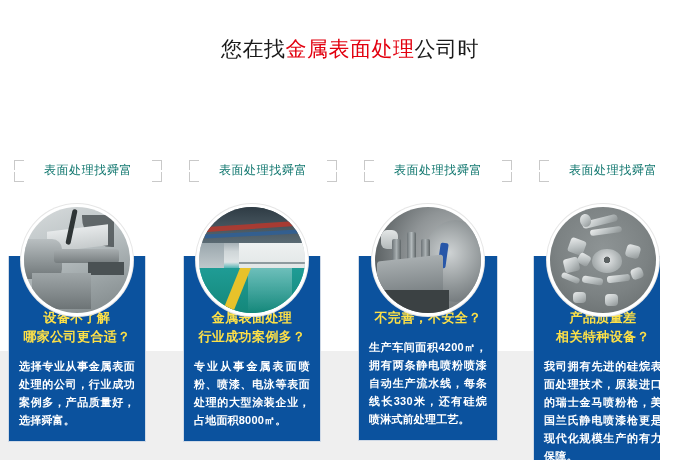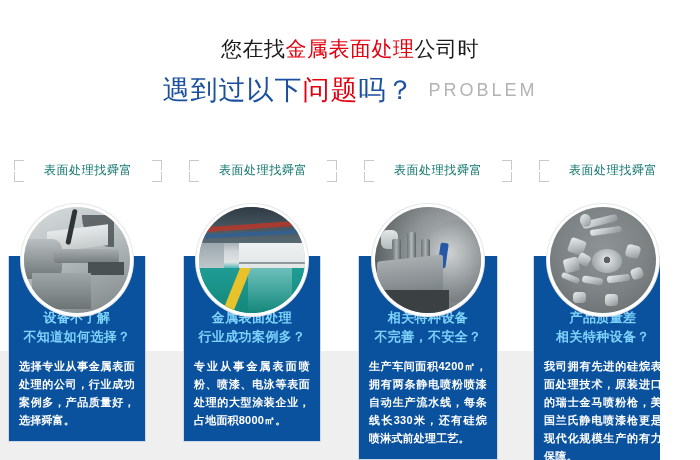--- a/index.html
+++ b/index.html
@@ -114,21 +114,21 @@
     border-top: none;
     box-sizing: border-box;
   }
   .card-3 .panel, .card-4 .panel { width: 140px; }
 
   .panel-inner {
     padding: 52px 10px 12px 10px;
   }
   .panel-head {
     text-align: center;
-    color: #7dd3fc;
+    color: #fde047;
     font-size: 13px;
     font-weight: bold;
     line-height: 19px;
     letter-spacing: 0.4px;
     white-space: nowrap;
   }
   .panel-body {
     margin-top: 11px;
     color: #ffffff;
     font-size: 11px;
@@ -211,36 +211,35 @@
 </style>
 </head>
 <body>
 
 <div id="stage">
 
   <div class="bg-lower"></div>
 
   <div class="heading">
     <div class="title-line1"><span>您在找</span><span class="hl">金属表面处理</span><span>公司时</span></div>
-    <div class="title-line2"><span class="b">遇到过以下</span><span class="r">问题</span><span class="b">吗？</span><span class="title-en">PROBLEM</span></div>
   </div>
 
   <div class="card card-1">
     <div class="label-wrap">
       <span class="corner c-tl"></span>
       <span class="corner c-tr"></span>
       <span class="corner c-bl"></span>
       <span class="corner c-br"></span>
       <span class="label-text">表面处理找舜富</span>
     </div>
     <div class="panel">
       <div class="panel-inner">
         <div class="panel-head">
           <div>设备不了解</div>
-          <div>不知道如何选择？</div>
+          <div>哪家公司更合适？</div>
         </div>
         <div class="panel-body">选择专业从事金属表面处理的公司，行业成功案例多，产品质量好，选择舜富。</div>
       </div>
     </div>
     <div class="photo">
       <div class="photo-img ph1">
         <span class="p-e"></span>
           <span class="p-c"></span>
           <span class="p-f"></span>
         <span class="p-a"></span>
@@ -287,21 +286,20 @@
     <div class="label-wrap">
       <span class="corner c-tl"></span>
       <span class="corner c-tr"></span>
       <span class="corner c-bl"></span>
       <span class="corner c-br"></span>
       <span class="label-text">表面处理找舜富</span>
     </div>
     <div class="panel">
       <div class="panel-inner">
         <div class="panel-head">
-          <div>相关特种设备</div>
           <div>不完善，不安全？</div>
         </div>
         <div class="panel-body">生产车间面积4200㎡，拥有两条静电喷粉喷漆自动生产流水线，每条线长330米，还有硅烷喷淋式前处理工艺。</div>
       </div>
     </div>
     <div class="photo">
       <div class="photo-img ph3">
         <span class="m-disc"></span>
           <span class="m-blue"></span>
         <span class="b4"></span>

